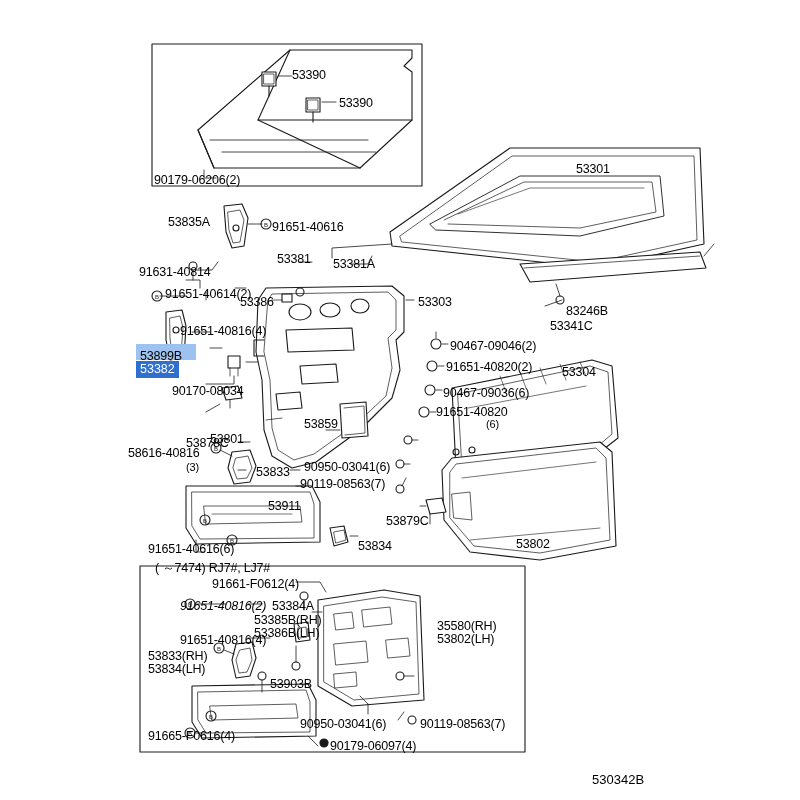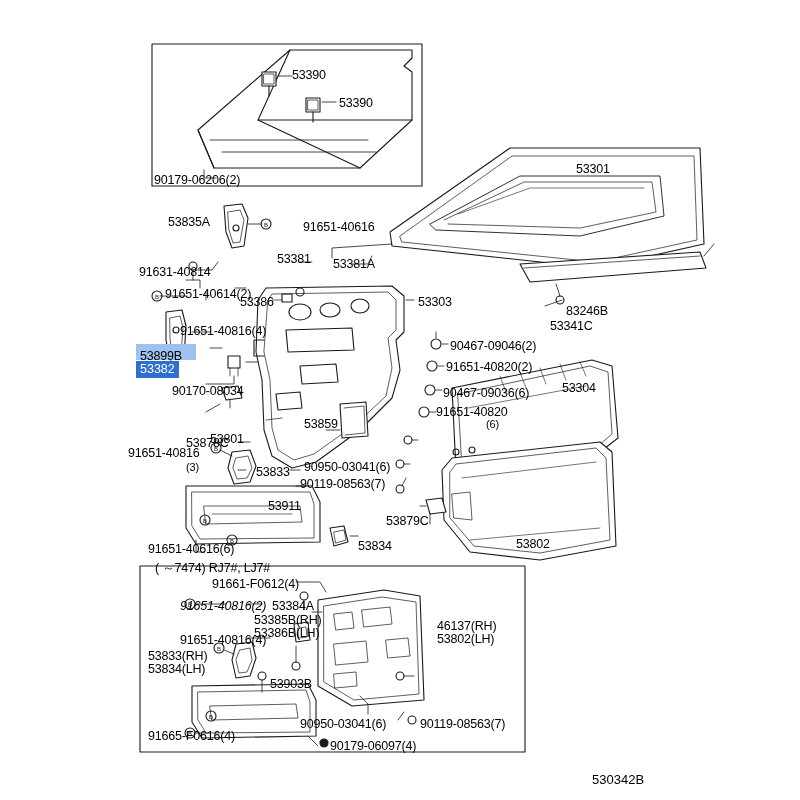--- a/index.html
+++ b/index.html
@@ -248,58 +248,58 @@
   </svg>
 
   <div class="hl-band" style="left:136px;top:344px;width:60px;height:16px;"></div>
   <div class="hl" style="left:136px;top:361px;">53382</div>
 
   <div class="lbl" style="left:292px;top:69px;">53390</div>
   <div class="lbl" style="left:339px;top:97px;">53390</div>
   <div class="lbl" style="left:154px;top:174px;">90179-06206(2)</div>
   <div class="lbl" style="left:548px;top:163px;margin-left:28px;">53301</div>
   <div class="lbl" style="left:168px;top:216px;">53835A</div>
-  <div class="lbl" style="left:272px;top:221px;margin-left:31px;">91651-40616</div>
+  <div class="lbl" style="left:272px;top:221px;">91651-40616</div>
   <div class="lbl" style="left:277px;top:253px;">53381</div>
   <div class="lbl" style="left:333px;top:258px;">53381A</div>
   <div class="lbl" style="left:139px;top:266px;">91631-40814</div>
   <div class="lbl" style="left:165px;top:288px;">91651-40614(2)</div>
   <div class="lbl" style="left:240px;top:296px;">53386</div>
   <div class="lbl" style="left:418px;top:296px;">53303</div>
   <div class="lbl" style="left:566px;top:305px;">83246B</div>
   <div class="lbl" style="left:550px;top:320px;">53341C</div>
   <div class="lbl" style="left:180px;top:325px;">91651-40816(4)</div>
   <div class="lbl" style="left:450px;top:340px;">90467-09046(2)</div>
   <div class="lbl" style="left:140px;top:350px;">53899B</div>
   <div class="lbl" style="left:446px;top:361px;">91651-40820(2)</div>
-  <div class="lbl" style="left:562px;top:366px;margin-top:16px;">53304</div>
+  <div class="lbl" style="left:562px;top:366px;">53304</div>
   <div class="lbl" style="left:124px;top:385px;margin-left:48px;">90170-08034</div>
   <div class="lbl" style="left:443px;top:387px;">90467-09036(6)</div>
   <div class="lbl" style="left:186px;top:404px;margin-top:33px;">53878C</div>
   <div class="lbl" style="left:304px;top:418px;">53859</div>
   <div class="lbl" style="left:436px;top:406px;">91651-40820</div>
   <div class="lbl small" style="left:486px;top:418px;">(6)</div>
   <div class="lbl" style="left:210px;top:433px;">53801</div>
-  <div class="lbl" style="left:128px;top:447px;">91651-40816</div>
+  <div class="lbl" style="left:128px;top:447px;">58616-40816</div>
   <div class="lbl small" style="left:186px;top:461px;">(3)</div>
   <div class="lbl" style="left:256px;top:466px;">53833</div>
   <div class="lbl" style="left:304px;top:461px;">90950-03041(6)</div>
   <div class="lbl" style="left:300px;top:478px;">90119-08563(7)</div>
   <div class="lbl" style="left:268px;top:500px;">53911</div>
   <div class="lbl" style="left:386px;top:515px;">53879C</div>
   <div class="lbl" style="left:358px;top:540px;">53834</div>
   <div class="lbl" style="left:516px;top:538px;">53802</div>
   <div class="lbl" style="left:148px;top:543px;">91651-40616(6)</div>
   <div class="lbl" style="left:155px;top:562px;">(  ～7474) RJ7#, LJ7#</div>
   <div class="lbl" style="left:212px;top:578px;">91661-F0612(4)</div>
   <div class="lbl" style="left:180px;top:600px;font-style:italic;">91651-40816(2)</div>
   <div class="lbl" style="left:272px;top:600px;">53384A</div>
   <div class="lbl" style="left:254px;top:614px;">53385B(RH)</div>
   <div class="lbl" style="left:254px;top:627px;">53386B(LH)</div>
-  <div class="lbl" style="left:437px;top:620px;">46137(RH)</div>
+  <div class="lbl" style="left:437px;top:620px;">35580(RH)</div>
   <div class="lbl" style="left:437px;top:633px;">53802(LH)</div>
   <div class="lbl" style="left:180px;top:634px;">91651-40816(4)</div>
   <div class="lbl" style="left:148px;top:650px;">53833(RH)</div>
   <div class="lbl" style="left:148px;top:663px;">53834(LH)</div>
   <div class="lbl" style="left:270px;top:678px;">53903B</div>
   <div class="lbl" style="left:300px;top:718px;">90950-03041(6)</div>
   <div class="lbl" style="left:420px;top:718px;">90119-08563(7)</div>
   <div class="lbl" style="left:330px;top:740px;">90179-06097(4)</div>
   <div class="lbl" style="left:148px;top:730px;">91665-F0616(4)</div>
 

